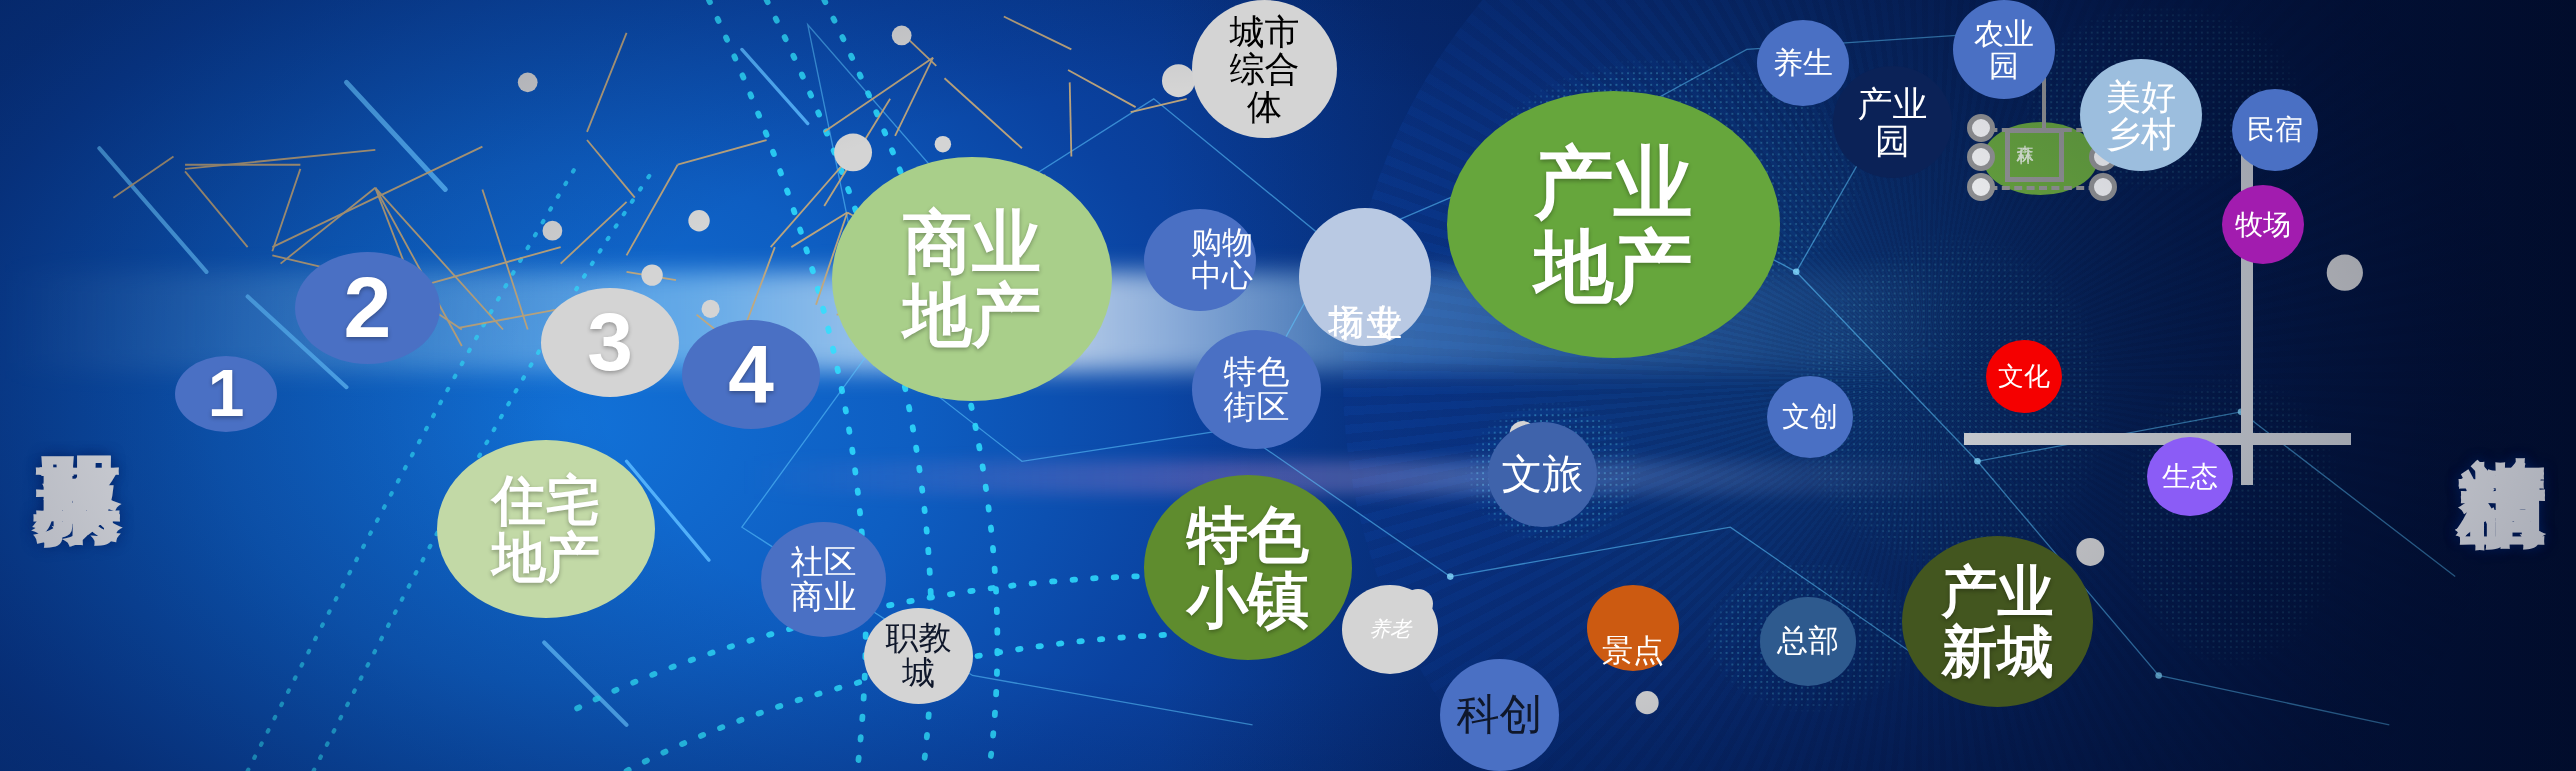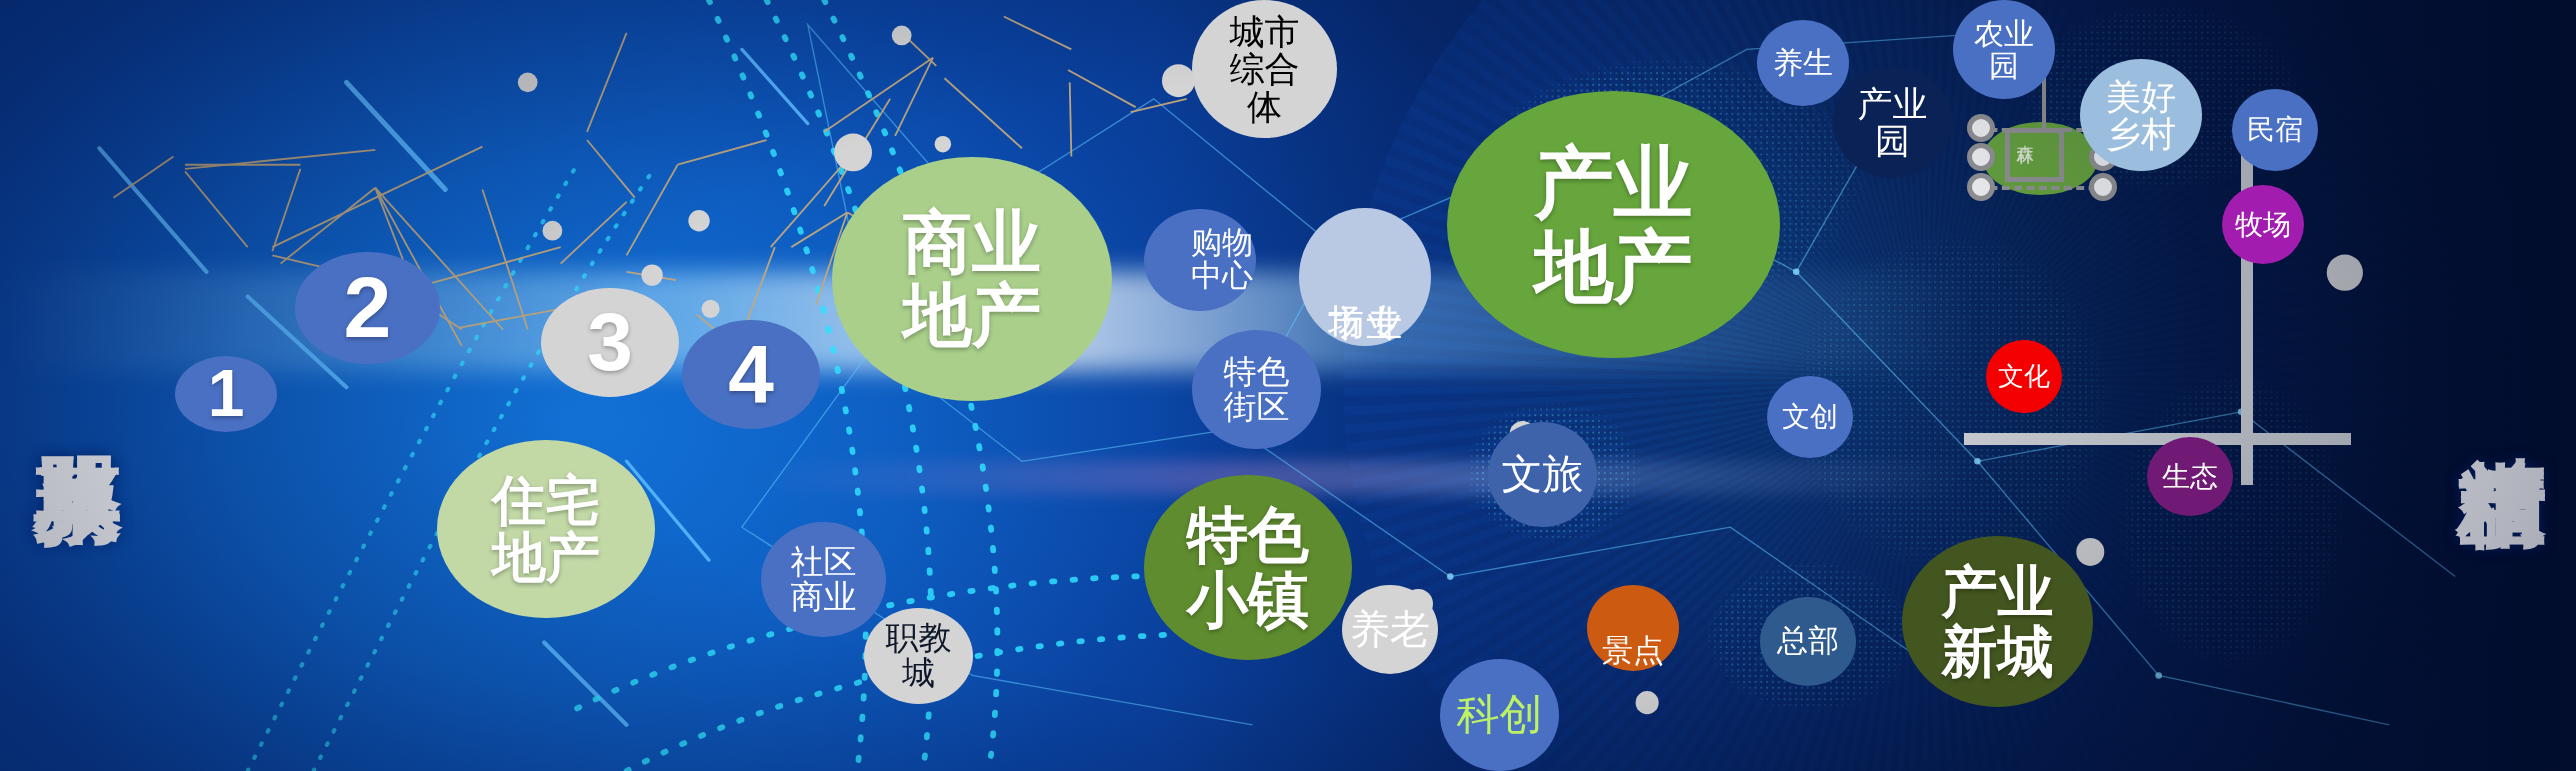--- a/index.html
+++ b/index.html
@@ -284,24 +284,24 @@
 商业</span>
       </div>
       <div class="node sm" style="left: 864px; top: 608px; width: 109px; height: 96px; background: rgb(212, 212, 212); color: #0f172a; font-size: 33px;">
         <span class="lbl" style="white-space: pre;">职教
 城</span>
       </div>
       <div class="node big" style="left: 1144px; top: 475px; width: 208px; height: 185px; background: rgb(95, 140, 46); color: rgb(255, 255, 255); font-size: 61px;">
         <span class="lbl" style="white-space: pre;">特色
 小镇</span>
       </div>
-      <div class="node sm" style="left: 1342px; top: 585px; width: 96px; height: 89px; background: rgb(212, 212, 212); color: rgb(255, 255, 255); font-size: 40px;">
+      <div class="node sm" style="left: 1342px; top: 585px; width: 96px; height: 89px; background: rgb(212, 212, 212); color: rgb(255, 255, 255); font-size: 21px; font-style: italic;">
         <span class="lbl" style="white-space: pre;">养老</span>
       </div>
-      <div class="node sm" style="left: 1440px; top: 659px; width: 119px; height: 112px; background: rgb(74, 112, 196); color: #bef264; font-size: 43px;">
+      <div class="node sm" style="left: 1440px; top: 659px; width: 119px; height: 112px; background: rgb(74, 112, 196); color: #0f172a; font-size: 43px;">
         <span class="lbl" style="white-space: pre;">科创</span>
       </div>
       <div class="node sm" style="left: 1488px; top: 422px; width: 109px; height: 105px; background: rgb(63, 99, 171); color: rgb(255, 255, 255); font-size: 41px;">
         <span class="lbl" style="white-space: pre;">文旅</span>
       </div>
       <div class="node big" style="left: 1447px; top: 91px; width: 333px; height: 267px; background: rgb(102, 166, 60); color: rgb(255, 255, 255); font-size: 79px;">
         <span class="lbl" style="white-space: pre;">产业
 地产</span>
       </div>
       <div class="node sm" style="left: 1587px; top: 585px; width: 92px; height: 86px; background: rgb(204, 90, 17); color: rgb(255, 255, 255); font-size: 31px;">
@@ -334,18 +334,18 @@
       </div>
       <div class="node sm" style="left: 2232px; top: 89px; width: 86px; height: 82px; background: rgb(74, 112, 196); color: rgb(255, 255, 255); font-size: 28px;">
         <span class="lbl" style="white-space: pre;">民宿</span>
       </div>
       <div class="node sm" style="left: 2222px; top: 185px; width: 82px; height: 79px; background: #a21caf; color: rgb(255, 255, 255); font-size: 28px;">
         <span class="lbl" style="white-space: pre;">牧场</span>
       </div>
       <div class="node sm" style="left: 1986px; top: 340px; width: 76px; height: 73px; background: rgb(245, 0, 0); color: rgb(255, 255, 255); font-size: 26px;">
         <span class="lbl" style="white-space: pre;">文化</span>
       </div>
-      <div class="node sm" style="left: 2147px; top: 437px; width: 86px; height: 79px; background: #701a75; color: rgb(255, 255, 255); font-size: 28px;">
+      <div class="node sm" style="left: 2147px; top: 437px; width: 86px; height: 79px; background: #8b5cf6; color: rgb(255, 255, 255); font-size: 28px;">
         <span class="lbl" style="white-space: pre;">生态</span>
       </div>
     </div>
 </div>
 
 
 </body></html>

